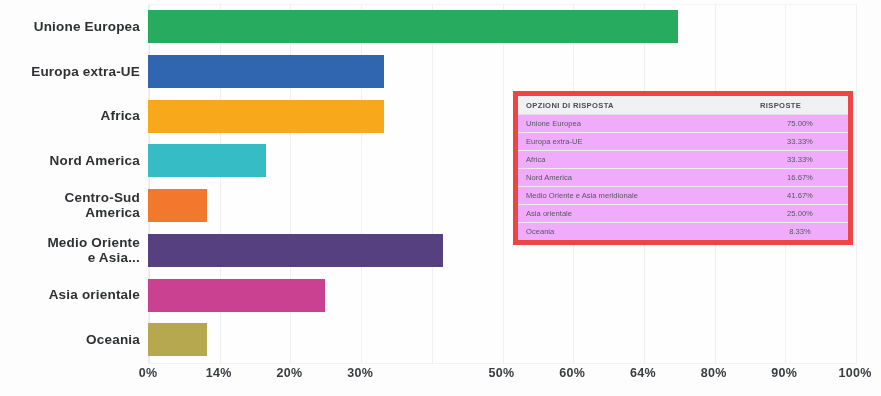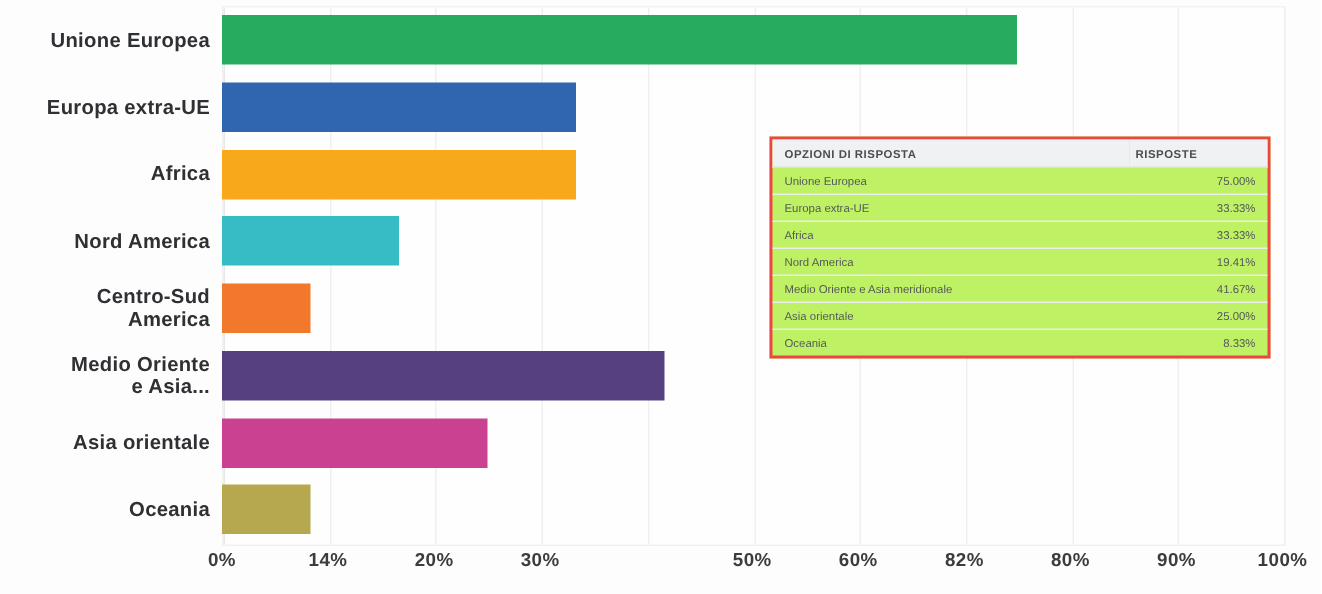--- a/index.html
+++ b/index.html
@@ -113,22 +113,22 @@
     letter-spacing: 0.3px;
     white-space: nowrap;
   }
 
   
   .data-table {
     position: absolute;
     left: 513px;
     top: 91px;
     width: 330px;
-    background: #bef264;
-    border: 2px solid #ef4444;
+    background: #f0abfc;
+    border: 5px solid #ef4444;
     border-collapse: collapse;
     font-size: 8px;
   }
   .data-table table {
     width: 100%;
     border-collapse: collapse;
   }
   .data-table th {
     background: #f0f1f2;
     color: #4a4d52;
@@ -145,21 +145,21 @@
     padding-left: 4px;
   }
   .data-table td {
     color: #55585d;
     font-size: 7.6px;
     padding: 4px 8px 4px 8px;
     border-bottom: 1px solid #ececec;
     white-space: nowrap;
   }
   .data-table td.resp-col {
-    text-align: right;
+    text-align: center;
     padding-left: 4px;
     color: #55585d;
   }
   .data-table tr:last-child td { border-bottom: none; }
 </style>
 </head>
 <body>
 
 <div id="survey-result">
 
@@ -220,21 +220,21 @@
       </div>
 
     <div class="x-axis" id="x-axis">
         <span class="x-tick" style="left: 0px;">0%</span>
         <span class="x-tick" style="left: 70.7px;">14%</span>
         <span class="x-tick" style="left: 141.4px;">20%</span>
         <span class="x-tick" style="left: 212.1px;">30%</span>
         <span class="x-tick" style="left: 282.8px; margin-top: 40px;">40%</span>
         <span class="x-tick" style="left: 353.5px;">50%</span>
         <span class="x-tick" style="left: 424.2px;">60%</span>
-        <span class="x-tick" style="left: 494.9px;">82%</span>
+        <span class="x-tick" style="left: 494.9px;">64%</span>
         <span class="x-tick" style="left: 565.6px;">80%</span>
         <span class="x-tick" style="left: 636.3px;">90%</span>
         <span class="x-tick" style="left: 707px;">100%</span>
       </div>
   </div>
 
   <div class="data-table">
     <table>
       <thead>
         <tr>
@@ -250,21 +250,21 @@
           <tr>
             <td>Europa extra-UE</td>
             <td class="resp-col">33.33%</td>
           </tr>
           <tr>
             <td>Africa</td>
             <td class="resp-col">33.33%</td>
           </tr>
           <tr>
             <td>Nord America</td>
-            <td class="resp-col">19.41%</td>
+            <td class="resp-col">16.67%</td>
           </tr>
           <tr>
             <td>Medio Oriente e Asia meridionale</td>
             <td class="resp-col">41.67%</td>
           </tr>
           <tr>
             <td>Asia orientale</td>
             <td class="resp-col">25.00%</td>
           </tr>
           <tr>

